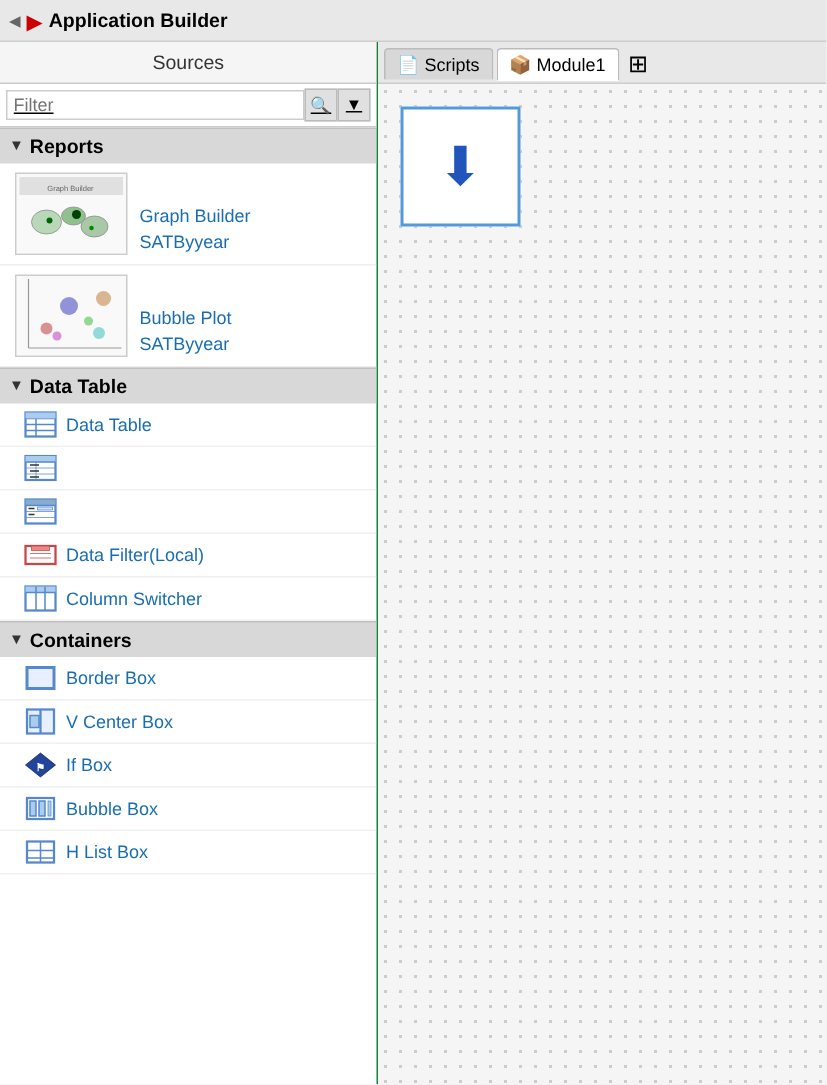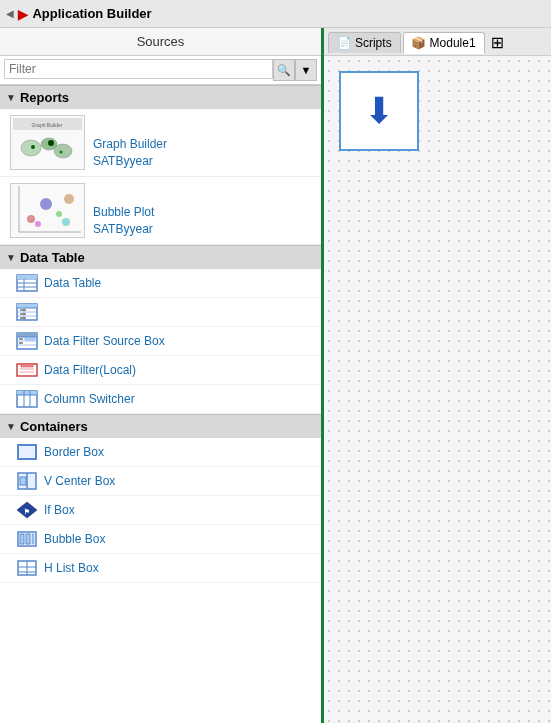--- a/index.html
+++ b/index.html
@@ -15,43 +15,44 @@
       height: 28px;
     }
     .title-bar-icon { color: #cc0000; font-size: 14px; }
     .title-bar-text { font-weight: bold; font-size: 13px; }
     .triangle-left { color: #666; font-size: 10px; }
 
     .main-container { display: flex; flex: 1; overflow: hidden; }
 
     
     .left-panel {
-      width: 324px;
+      width: 252px;
       background: #ffffff;
-      border-right: 3px solid #15803d;
+      border-right: 1px solid #15803d;
       display: flex;
       flex-direction: column;
       overflow: hidden;
     }
 
     .sources-header {
       background: #f5f5f5;
       border-bottom: 1px solid #ccc;
       text-align: center;
       padding: 6px;
       font-size: 13px;
       color: #333;
     }
 
     .filter-bar {
       display: flex;
-      align-items: flex-start;
+      align-items: center;
       border-bottom: 1px solid #ccc;
       padding: 3px 4px;
       background: #fff;
+      text-decoration: underline;
     }
     .filter-input {
       flex: 1;
       border: 1px solid #ccc;
       padding: 2px 4px;
       font-size: 12px;
       color: #999;
       outline: none;
       background: #fff;
     }
@@ -292,21 +293,20 @@
           <svg width="22" height="18" viewBox="0 0 22 18">
             <rect x="1" y="1" width="20" height="16" fill="#fff" stroke="#5588cc" stroke-width="1.5"></rect>
             <rect x="1" y="1" width="20" height="4" fill="#88aacc"></rect>
             <line x1="1" y1="5" x2="21" y2="5" stroke="#5588cc" stroke-width="1"></line>
             <line x1="1" y1="9" x2="21" y2="9" stroke="#5588cc" stroke-width="0.5"></line>
             <line x1="1" y1="13" x2="21" y2="13" stroke="#5588cc" stroke-width="0.5"></line>
             <path d="M3 7 L7 7 M3 11 L7 11" stroke="#333" stroke-width="1"></path>
             <path d="M9 6 L19 6 L19 8 L9 8 Z" fill="#cce0ff" stroke="#5588cc" stroke-width="0.5"></path>
           </svg>
         </div>
-        <span class="list-item-label">Data Filter Source Box</span>
       </div>
 
       <div class="list-item">
         <div class="item-icon">
           <svg width="22" height="18" viewBox="0 0 22 18">
             <rect x="1" y="3" width="20" height="12" fill="#fff" stroke="#cc4444" stroke-width="1.5"></rect>
             <rect x="5" y="3" width="12" height="3" fill="#ee8888" stroke="#cc4444" stroke-width="0.5"></rect>
             <line x1="4" y1="8" x2="18" y2="8" stroke="#cc4444" stroke-width="0.5"></line>
             <line x1="4" y1="11" x2="18" y2="11" stroke="#cc4444" stroke-width="0.5"></line>
           </svg>

